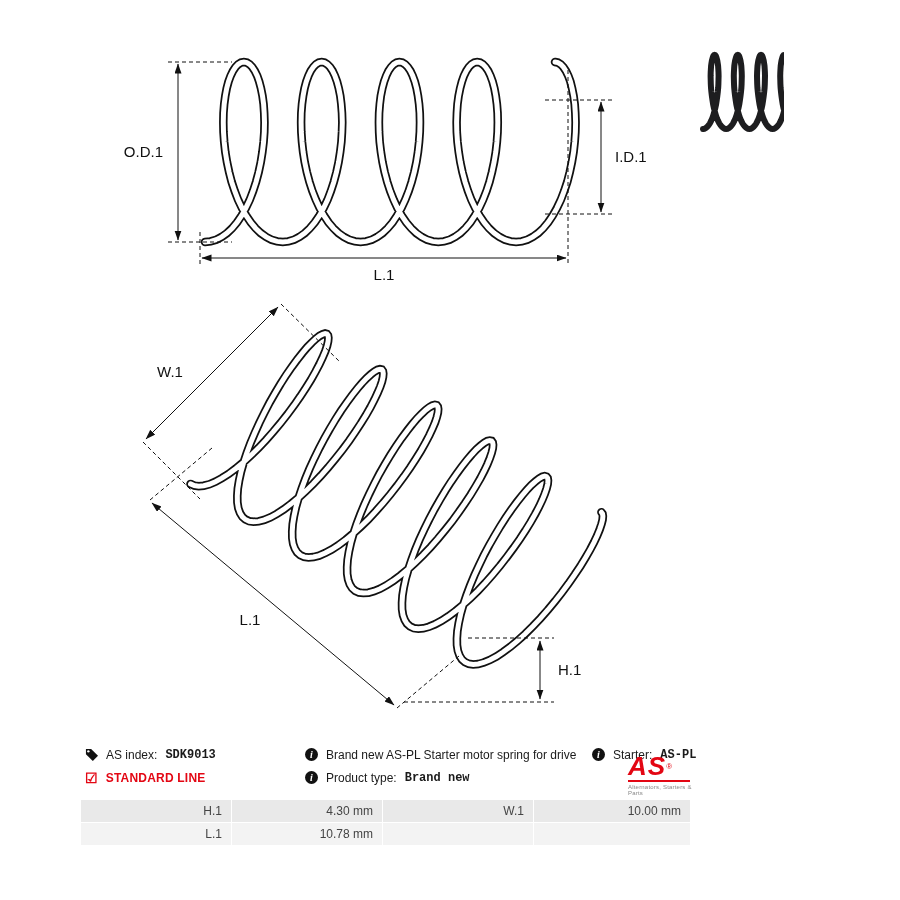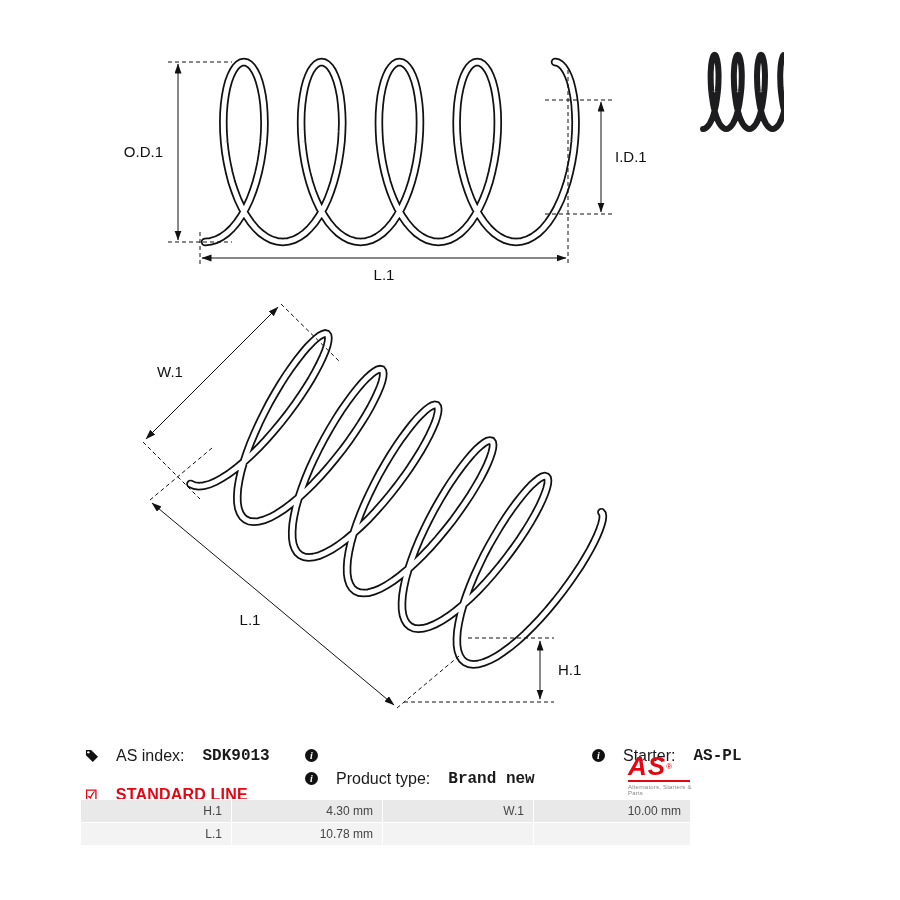--- a/index.html
+++ b/index.html
@@ -7,24 +7,24 @@
         font-family:"Liberation Sans",sans-serif;}
   
   .diagram{position:absolute;left:0;top:0;}
   .wire-outer{fill:none;stroke:#111;stroke-width:8.5;stroke-linecap:round;}
   .wire-inner{fill:none;stroke:#fff;stroke-width:5;stroke-linecap:round;}
   .photo-wire{fill:none;stroke:#1d1d1f;stroke-width:6;stroke-linecap:round;}
   .dim{stroke:#111;stroke-width:1;fill:none;}
   .ext{stroke:#111;stroke-width:1;fill:none;stroke-dasharray:4 3;}
   .dimtext{font-family:"Liberation Sans",sans-serif;font-size:15px;fill:#111;}
   
-  .info-item{position:absolute;display:flex;align-items:center;gap:18px;font-size:16px;
+  .info-item{position:absolute;display:flex;align-items:flex-start;gap:8px;font-size:12px;
              color:#1a1a1a;white-space:nowrap;height:15px;}
   .info-item b{font-weight:bold;font-family:Liberation Mono, monospace;}
-  .red-bold{color:#e30613;font-weight:bold;letter-spacing:.2px;margin-top:16px;}
+  .red-bold{color:#e30613;font-weight:bold;letter-spacing:.2px;}
   .info-icon{display:inline-flex;align-items:center;justify-content:center;width:13px;height:13px;
              border-radius:50%;background:#111;color:#fff;flex:0 0 13px;}
   .info-icon::before{content:"i";font-family:"Liberation Serif",serif;font-style:italic;
              font-weight:bold;font-size:10px;line-height:1;}
   .check-icon{color:#e30613;font-size:14px;line-height:1;}
   .check-icon::before{content:"\2611";}
   
   .logo{position:absolute;width:66px;text-align:left;}
   .logo-as{font-size:26px;font-weight:bold;font-style:italic;color:#e30613;line-height:1;letter-spacing:1px;text-align:right;}
   .logo-reg{font-size:8px;color:#e30613;}
@@ -105,20 +105,21 @@
     <b>SDK9013</b>
   </div>
 
   <div class="info-item red-bold" style="left:85px;top:771px">
     <span class="check-icon"></span>
     <span>STANDARD LINE</span>
   </div>
 
   <div class="info-item" style="left:305px;top:748px">
     <span class="info-icon"></span>
+    <span>Brand new AS-PL Starter motor spring for drive</span>
   </div>
 
   <div class="info-item" style="left:305px;top:771px">
     <span class="info-icon"></span>
     <span>Product type:</span>
     <b>Brand new</b>
   </div>
 
   <div class="info-item" style="left:592px;top:748px">
     <span class="info-icon"></span>

